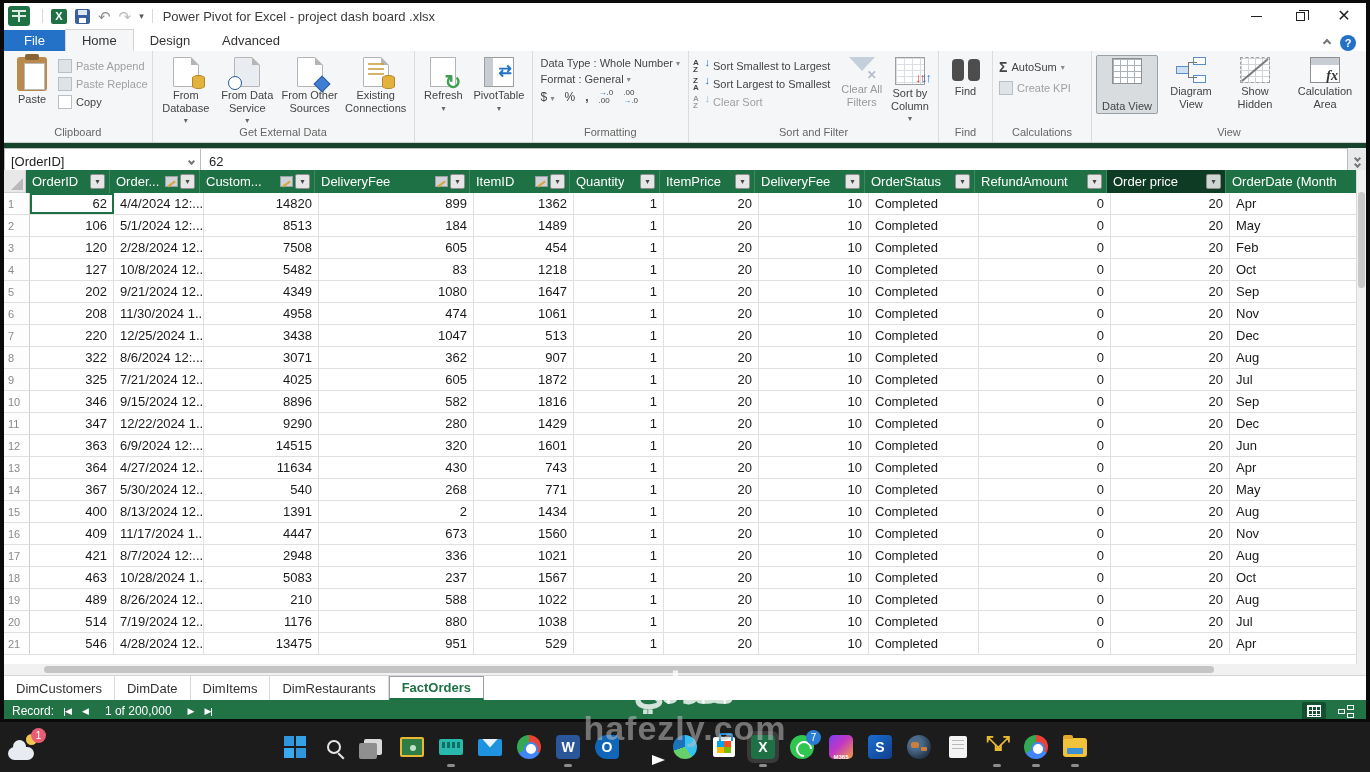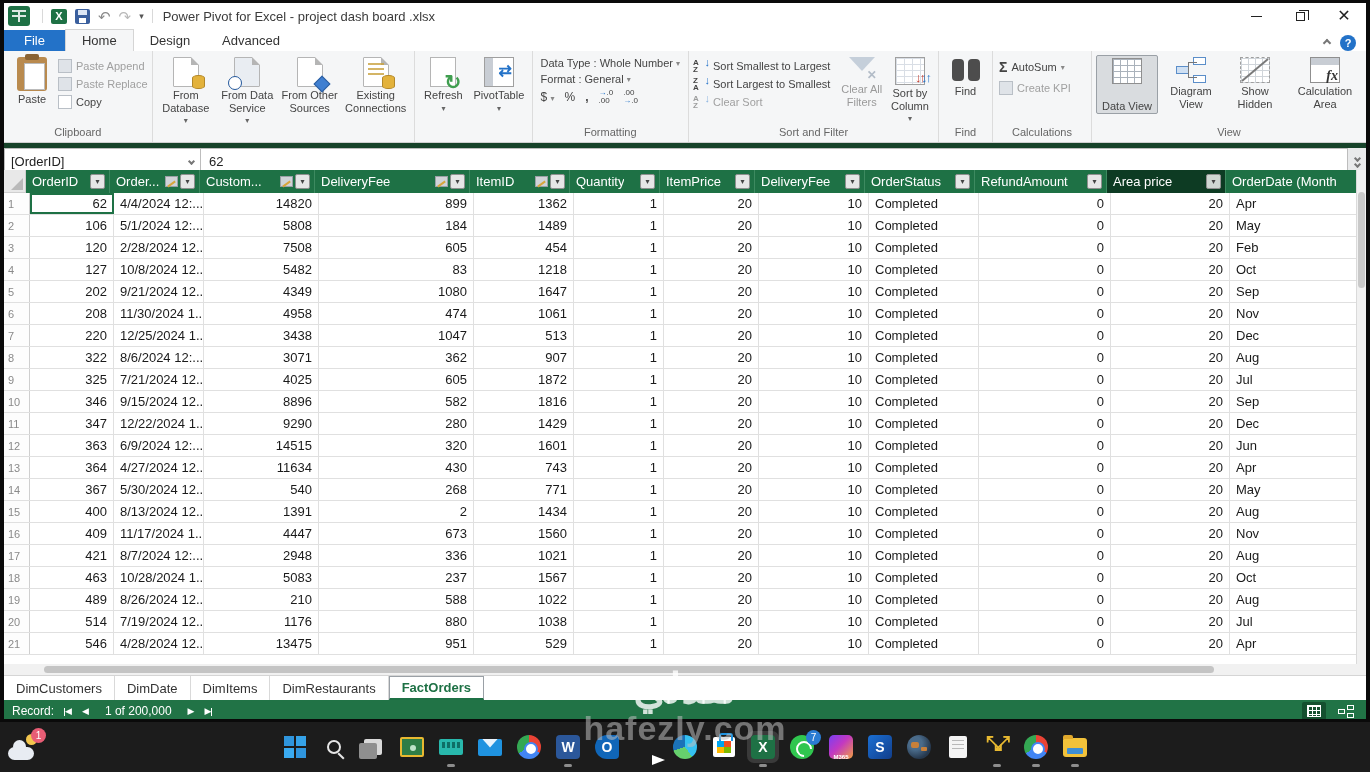--- a/index.html
+++ b/index.html
@@ -330,20 +330,21 @@
             <span>From Other Sources</span>
           </div>
           <div class="bigbtn" style="width:74px">
             <span class="ico-page">
                 <i class="lines"></i>
                 <i class="cyl"></i>
               </span>
             <span>Existing Connections</span>
           </div>
         </div>
+        <div class="rgroup-label">Get External Data</div>
       </div>
 
       <div class="rgroup" style="width:118px">
         <div class="rgroup-body" style="justify-content:space-around">
           <div class="bigbtn" style="width:52px">
             <span class="ico-refresh"></span>
             <span>Refresh</span>
               <span class="drop">▾</span>
           </div>
           <div class="bigbtn" style="width:60px">
@@ -511,21 +512,21 @@
           </div>
           <div class="hcell" style="width: 110px; flex: 0 0 auto;">
             <span class="lbl">OrderStatus</span>
             <span class="filterbtn">▾</span>
           </div>
           <div class="hcell" style="width: 132px; flex: 0 0 auto;">
             <span class="lbl">RefundAmount</span>
             <span class="filterbtn">▾</span>
           </div>
           <div class="hcell sel" style="width: 119px; flex: 0 0 auto;">
-            <span class="lbl">Area price</span>
+            <span class="lbl">Order price</span>
             <span class="filterbtn">▾</span>
           </div>
           <div class="hcell" style="width: 140px; flex: 0 0 auto;">
             <span class="lbl">OrderDate (Month</span>
           </div>
         </div>
       <div id="grid-body">
           <div class="grow">
             <div class="rnum">1</div>
             <div class="gcell num selcell" style="width: 84px; flex: 0 0 auto;">62</div>
@@ -538,21 +539,21 @@
             <div class="gcell num" style="width: 110px; flex: 0 0 auto;">10</div>
             <div class="gcell" style="width: 110px; flex: 0 0 auto;">Completed</div>
             <div class="gcell num" style="width: 132px; flex: 0 0 auto;">0</div>
             <div class="gcell num" style="width: 119px; flex: 0 0 auto;">20</div>
             <div class="gcell" style="width: 140px; flex: 0 0 auto;">Apr</div>
           </div>
           <div class="grow">
             <div class="rnum">2</div>
             <div class="gcell num" style="width: 84px; flex: 0 0 auto;">106</div>
             <div class="gcell" style="width: 90px; flex: 0 0 auto;">5/1/2024 12:...</div>
-            <div class="gcell num" style="width: 115px; flex: 0 0 auto;">5808</div>
+            <div class="gcell num" style="width: 115px; flex: 0 0 auto;">8513</div>
             <div class="gcell num" style="width: 155px; flex: 0 0 auto;">184</div>
             <div class="gcell num" style="width: 100px; flex: 0 0 auto;">1489</div>
             <div class="gcell num" style="width: 90px; flex: 0 0 auto;">1</div>
             <div class="gcell num" style="width: 95px; flex: 0 0 auto;">20</div>
             <div class="gcell num" style="width: 110px; flex: 0 0 auto;">10</div>
             <div class="gcell" style="width: 110px; flex: 0 0 auto;">Completed</div>
             <div class="gcell num" style="width: 132px; flex: 0 0 auto;">0</div>
             <div class="gcell num" style="width: 119px; flex: 0 0 auto;">20</div>
             <div class="gcell" style="width: 140px; flex: 0 0 auto;">May</div>
           </div>

